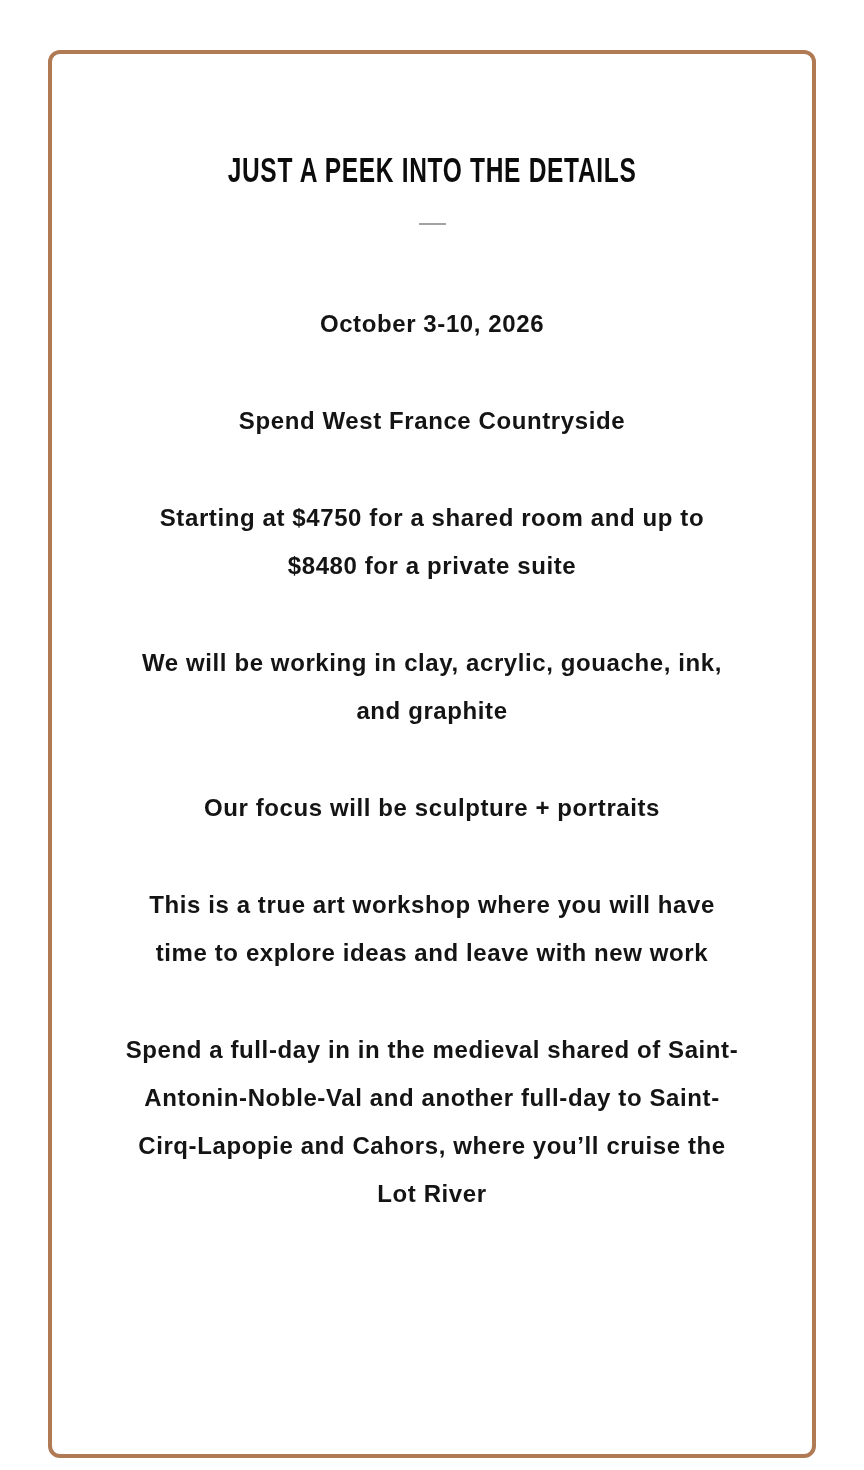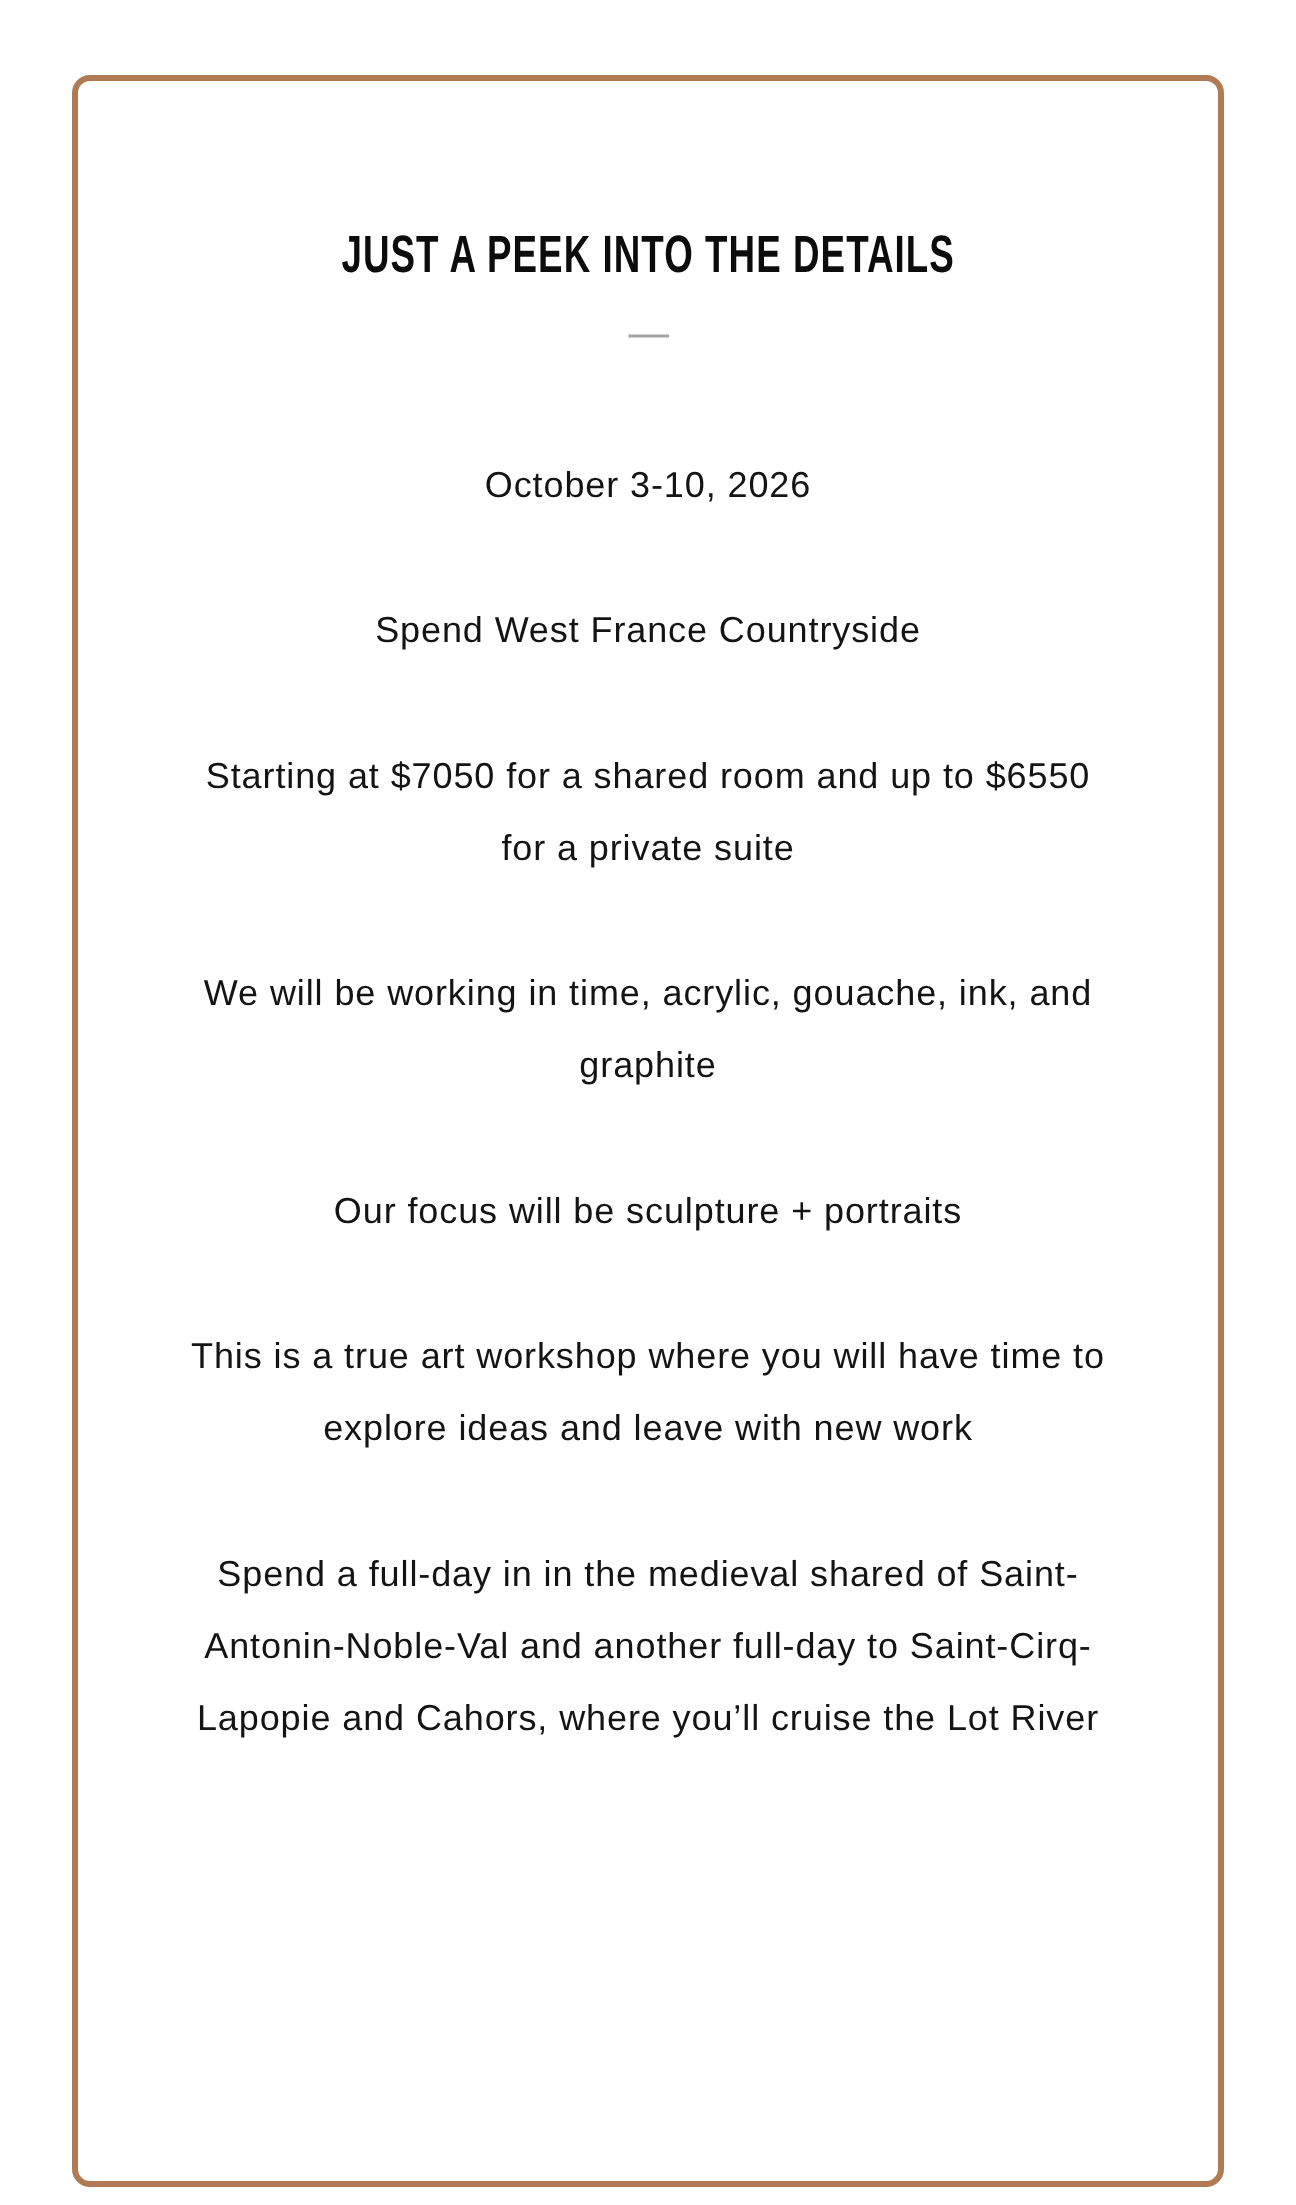--- a/index.html
+++ b/index.html
@@ -47,38 +47,38 @@
     background: #a3a3a3;
     margin: 33px auto 0 auto;
   }
   .content {
     padding-top: 75px;
   }
   .content p {
     width: 615px;
     margin: 0 auto;
     font-size: 24px;
-    font-weight: 400;
+    font-weight: 700;
     line-height: 48px;
     letter-spacing: 0.6px;
     color: #141414;
     text-align: center;
   }
   .content p + p {
     margin-top: 49px;
   }
 </style>
 </head>
 <body>
 
 <div class="card">
   <h1 class="heading"><span class="squeeze">JUST A PEEK INTO THE DETAILS</span></h1>
   <div class="divider"></div>
   <div class="content">
     <p>October 3-10, 2026</p>
     <p>Spend West France Countryside</p>
-    <p>Starting at $7050 for a shared room and up to $6550 for a private suite</p>
-    <p>We will be working in time, acrylic, gouache, ink, and graphite</p>
+    <p>Starting at $4750 for a shared room and up to $8480 for a private suite</p>
+    <p>We will be working in clay, acrylic, gouache, ink, and graphite</p>
     <p>Our focus will be sculpture + portraits</p>
     <p>This is a true art workshop where you will have time to explore ideas and leave with new work</p>
     <p>Spend a full-day in in the medieval shared of Saint-Antonin-Noble-Val and another full-day to Saint-Cirq-Lapopie and Cahors, where you’ll cruise the Lot River</p>
   </div>
 </div>
 
 </body></html>

